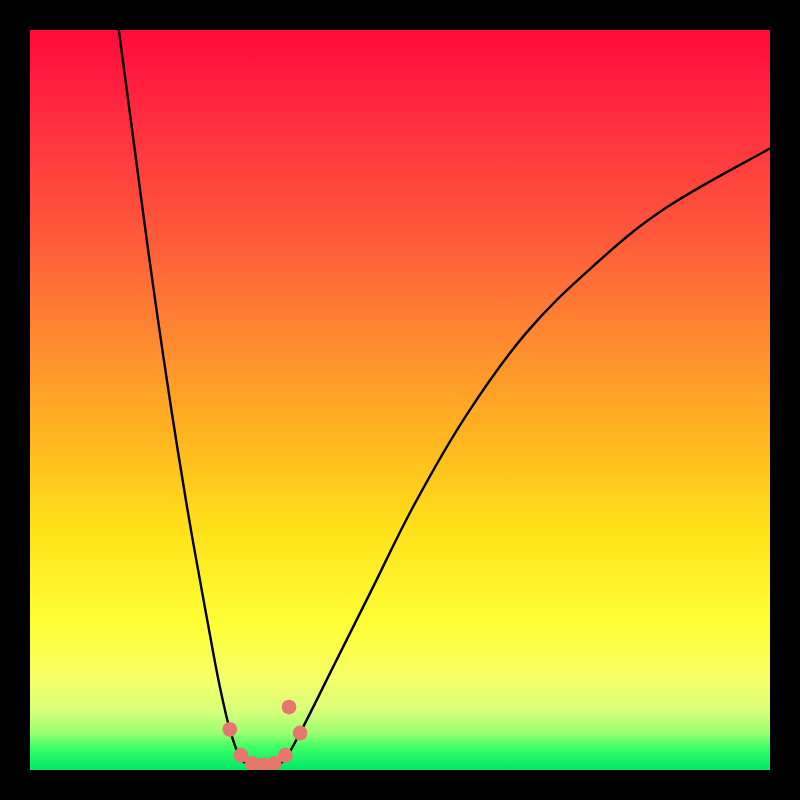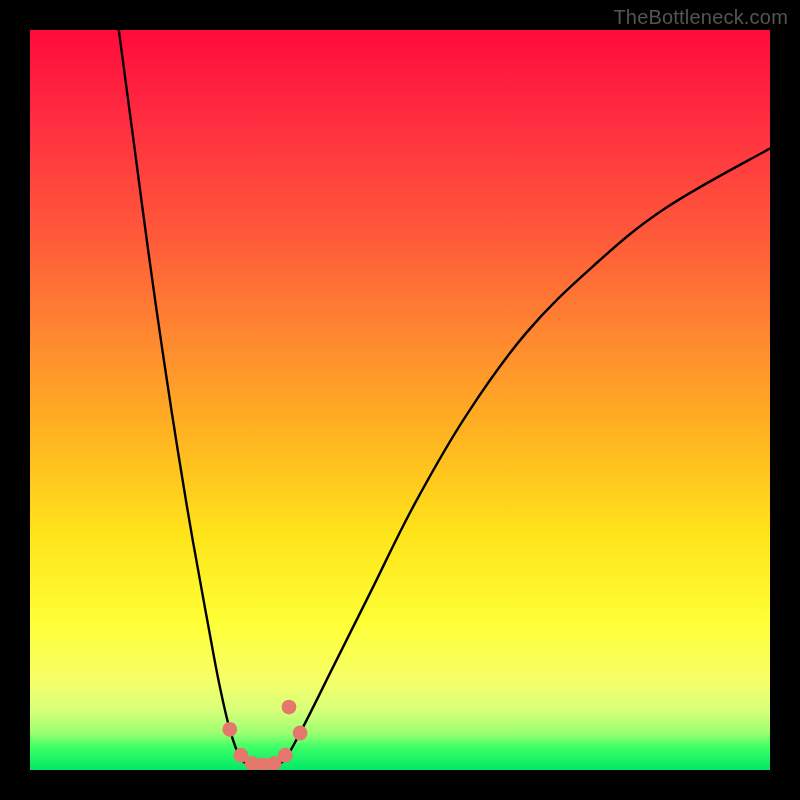--- a/index.html
+++ b/index.html
@@ -73,14 +73,13 @@
           <circle cx="210.90" cy="725.20" r="7.40" fill="#e5776c" stroke="#d85a4f" stroke-width="0"></circle>
           <circle cx="222.00" cy="733.34" r="7.40" fill="#e5776c" stroke="#d85a4f" stroke-width="0"></circle>
           <circle cx="233.10" cy="734.82" r="7.40" fill="#e5776c" stroke="#d85a4f" stroke-width="0"></circle>
           <circle cx="244.20" cy="733.34" r="7.40" fill="#e5776c" stroke="#d85a4f" stroke-width="0"></circle>
           <circle cx="255.30" cy="725.20" r="7.40" fill="#e5776c" stroke="#d85a4f" stroke-width="0"></circle>
           <circle cx="270.10" cy="703.00" r="7.40" fill="#e5776c" stroke="#d85a4f" stroke-width="0"></circle>
           <circle cx="259.00" cy="677.10" r="7.40" fill="#e5776c" stroke="#d85a4f" stroke-width="0"></circle>
         </g>
     </svg>
   </div>
-  <div class="watermark">TheBottleneck.com</div>
 </div>
 
 </body></html>

